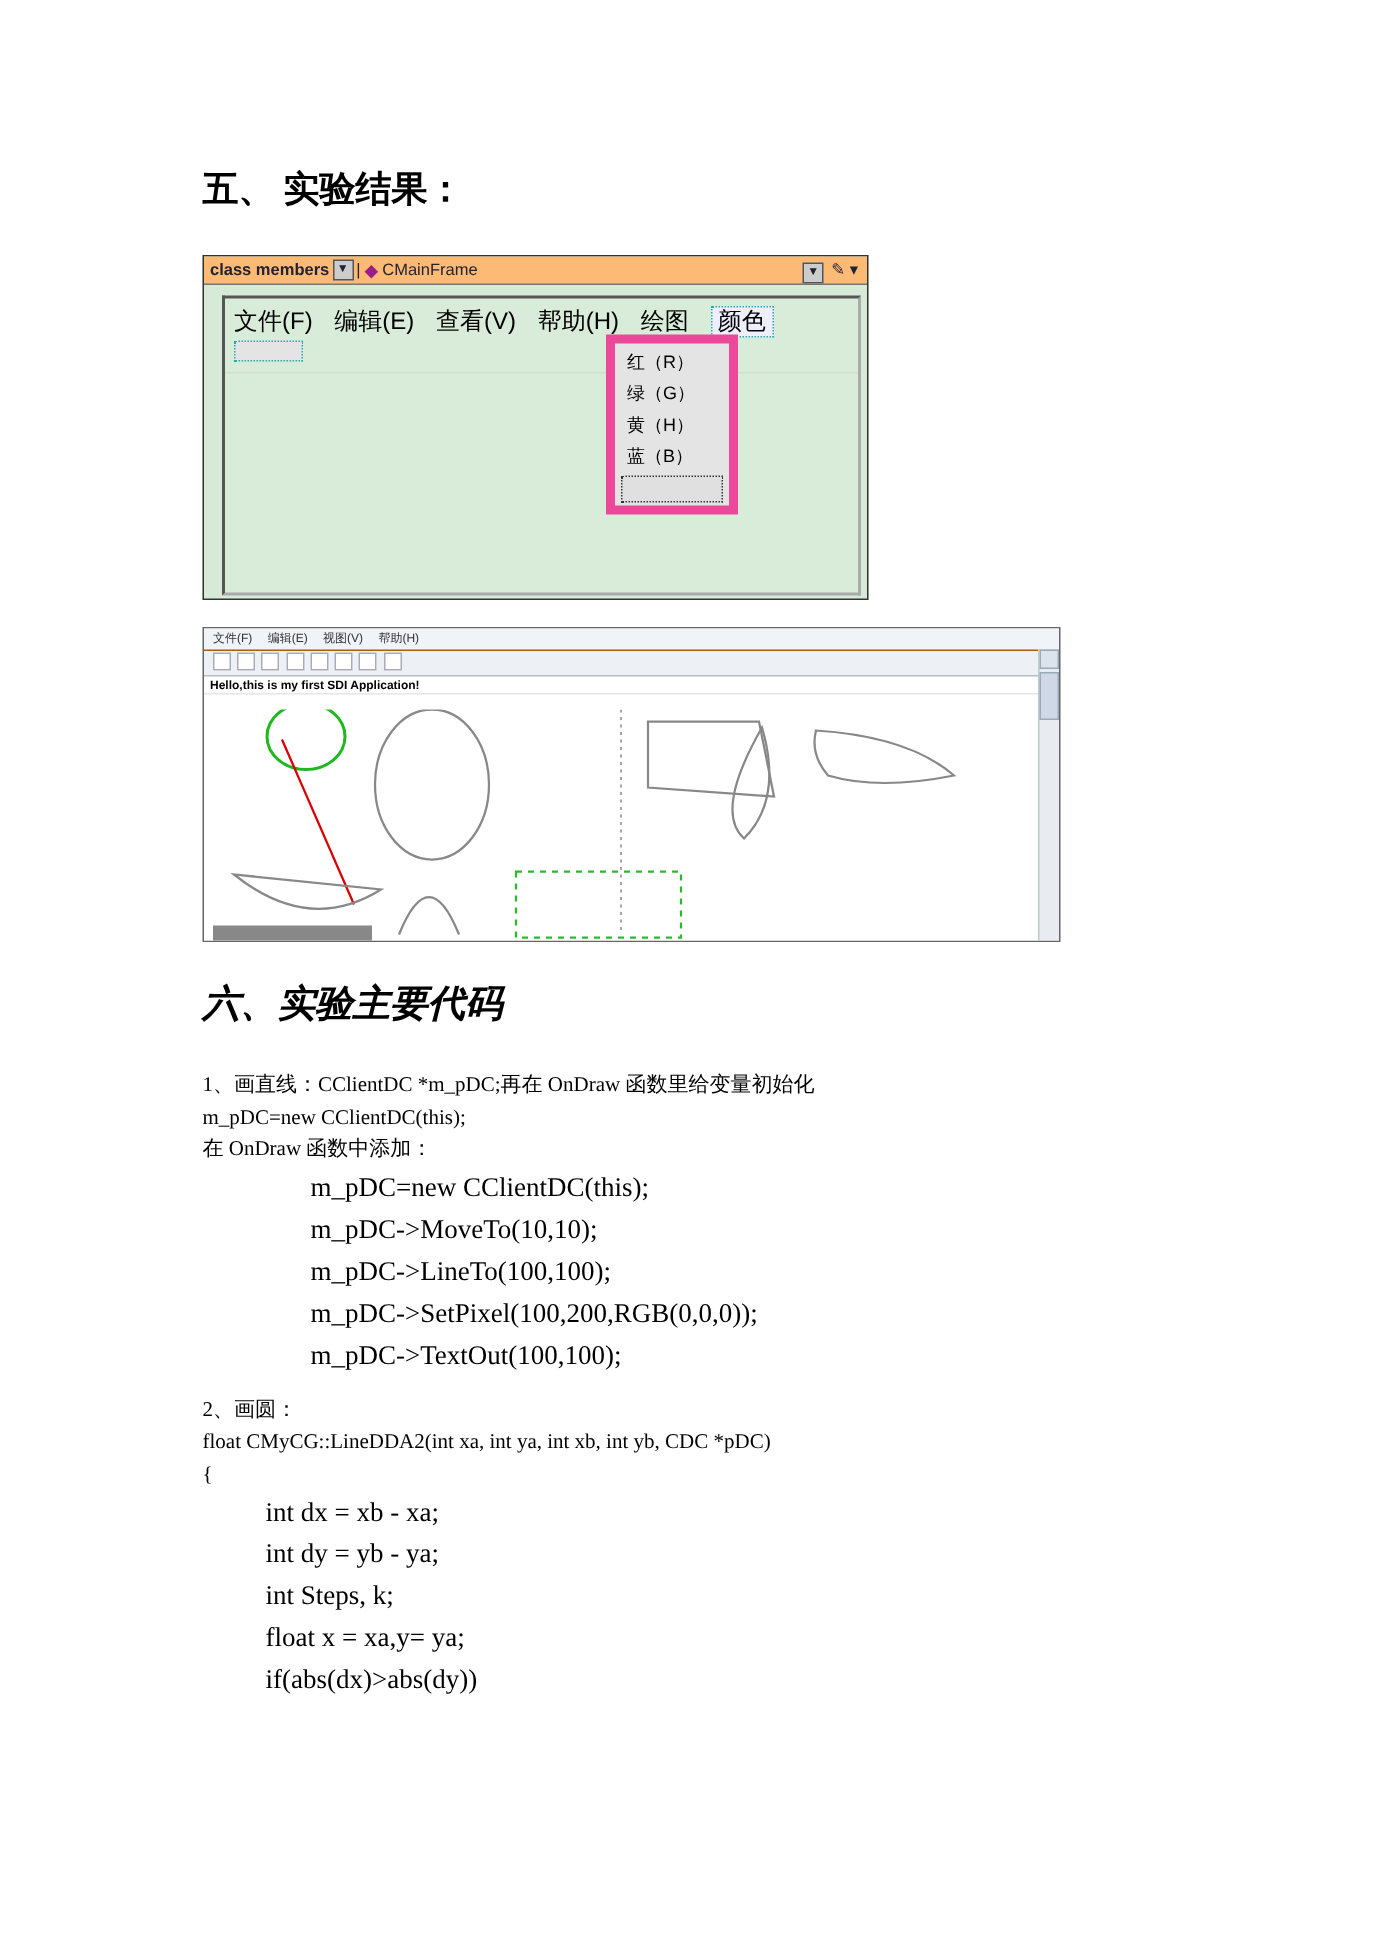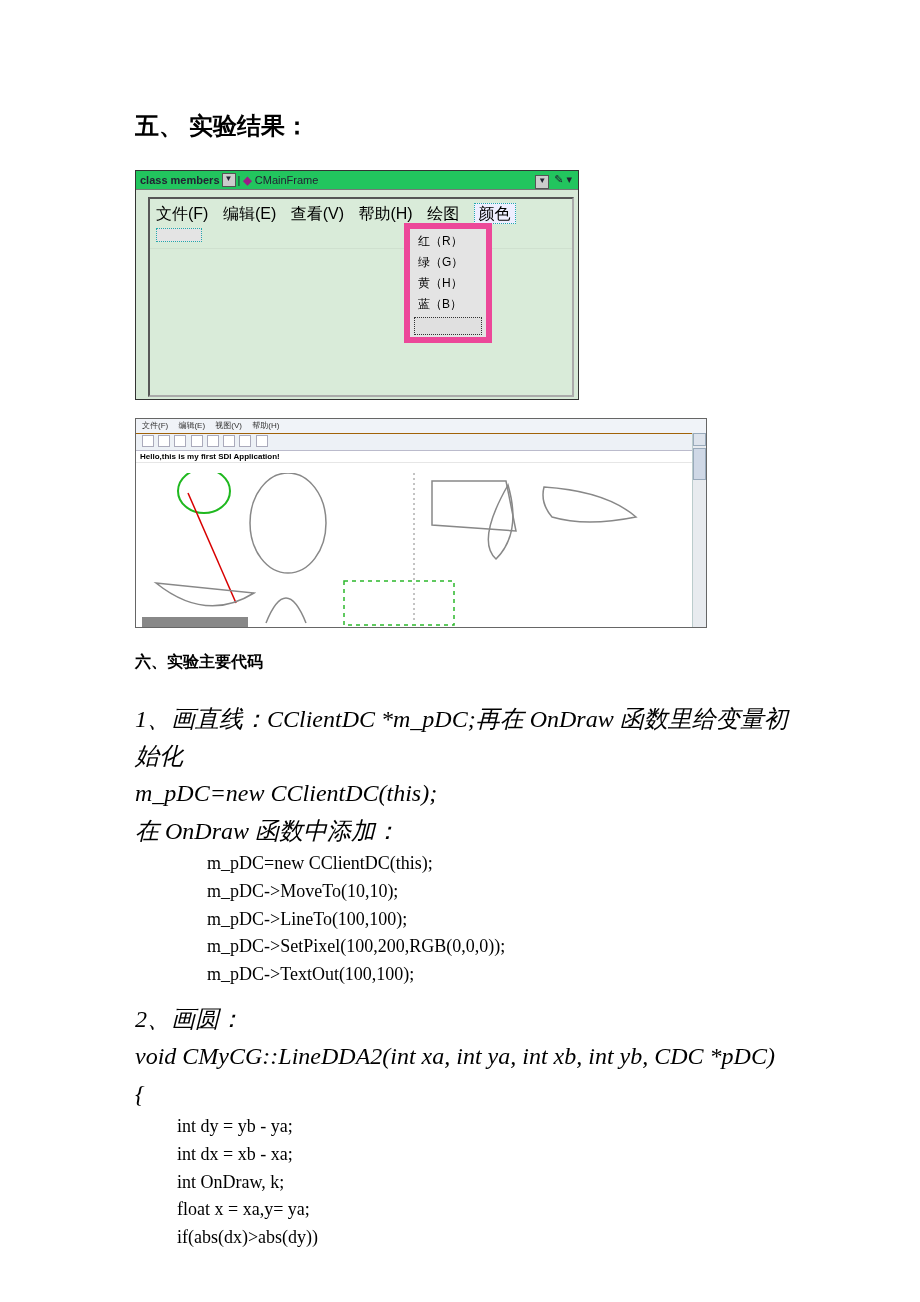--- a/index.html
+++ b/index.html
@@ -12,30 +12,30 @@
   .page {
     padding: 110px 130px 60px 135px;
     box-sizing: border-box;
   }
   .h2 {
     font-size: 24px;
     font-weight: bold;
     margin: 0 0 28px 0;
   }
   .h2b {
-    font-size: 16px;
+    font-size: 25px;
     font-weight: bold;
     margin: 24px 0 28px 0;
+    font-style: italic;
   }
   .body-text {
-    font-size: 24px;
+    font-size: 14px;
     line-height: 1.55;
     margin: 0;
     font-family: "SimSun", "宋体", "Times New Roman", serif;
-    font-style: italic;
   }
   .code-indent {
     padding-left: 72px;
     font-size: 18px;
     line-height: 1.55;
     font-family: "Times New Roman", "SimSun", serif;
   }
   .code-block {
     padding-left: 42px;
     font-size: 18px;
@@ -49,21 +49,21 @@
     width: 442px;
     height: 228px;
     background: #d7e9d7;
     border: 1px solid #333;
     position: relative;
     margin-bottom: 18px;
     font-family: "SimSun", "宋体", sans-serif;
   }
   .shot1-top {
     height: 18px;
-    background: #22c55e;
+    background: #fdba74;
     border-bottom: 1px solid #777;
     font-size: 11px;
     color: #223;
     display:flex;
     align-items:center;
     padding-left:4px;
   }
   .shot1-top .cm {font-weight:bold;}
   .shot1-top .drop {
     display:inline-block; width:12px; height:12px; background:#ccc; border:1px solid #555; margin:0 2px; font-size:8px; line-height:10px;text-align:center;
@@ -243,21 +243,21 @@
   <div class="body-text">在 OnDraw 函数中添加：</div>
   <div class="code-indent">m_pDC=new CClientDC(this);</div>
   <div class="code-indent">m_pDC-&gt;MoveTo(10,10);</div>
   <div class="code-indent">m_pDC-&gt;LineTo(100,100);</div>
   <div class="code-indent">m_pDC-&gt;SetPixel(100,200,RGB(0,0,0));</div>
   <div class="code-indent">m_pDC-&gt;TextOut(100,100);</div>
 
   <div class="spacer"></div>
 
   <div class="body-text">2、画圆：</div>
-  <div class="body-text">void CMyCG::LineDDA2(int xa, int ya, int xb, int yb, CDC *pDC)</div>
+  <div class="body-text">float CMyCG::LineDDA2(int xa, int ya, int xb, int yb, CDC *pDC)</div>
   <div class="body-text">{</div>
+  <div class="code-block">int dx =   xb - xa;</div>
   <div class="code-block">int dy =   yb - ya;</div>
-  <div class="code-block">int dx =   xb - xa;</div>
-  <div class="code-block">int OnDraw, k;</div>
+  <div class="code-block">int Steps, k;</div>
   <div class="code-block">float x = xa,y= ya;</div>
   <div class="code-block">if(abs(dx)&gt;abs(dy))</div>
 
 </div>
 
 </body></html>

